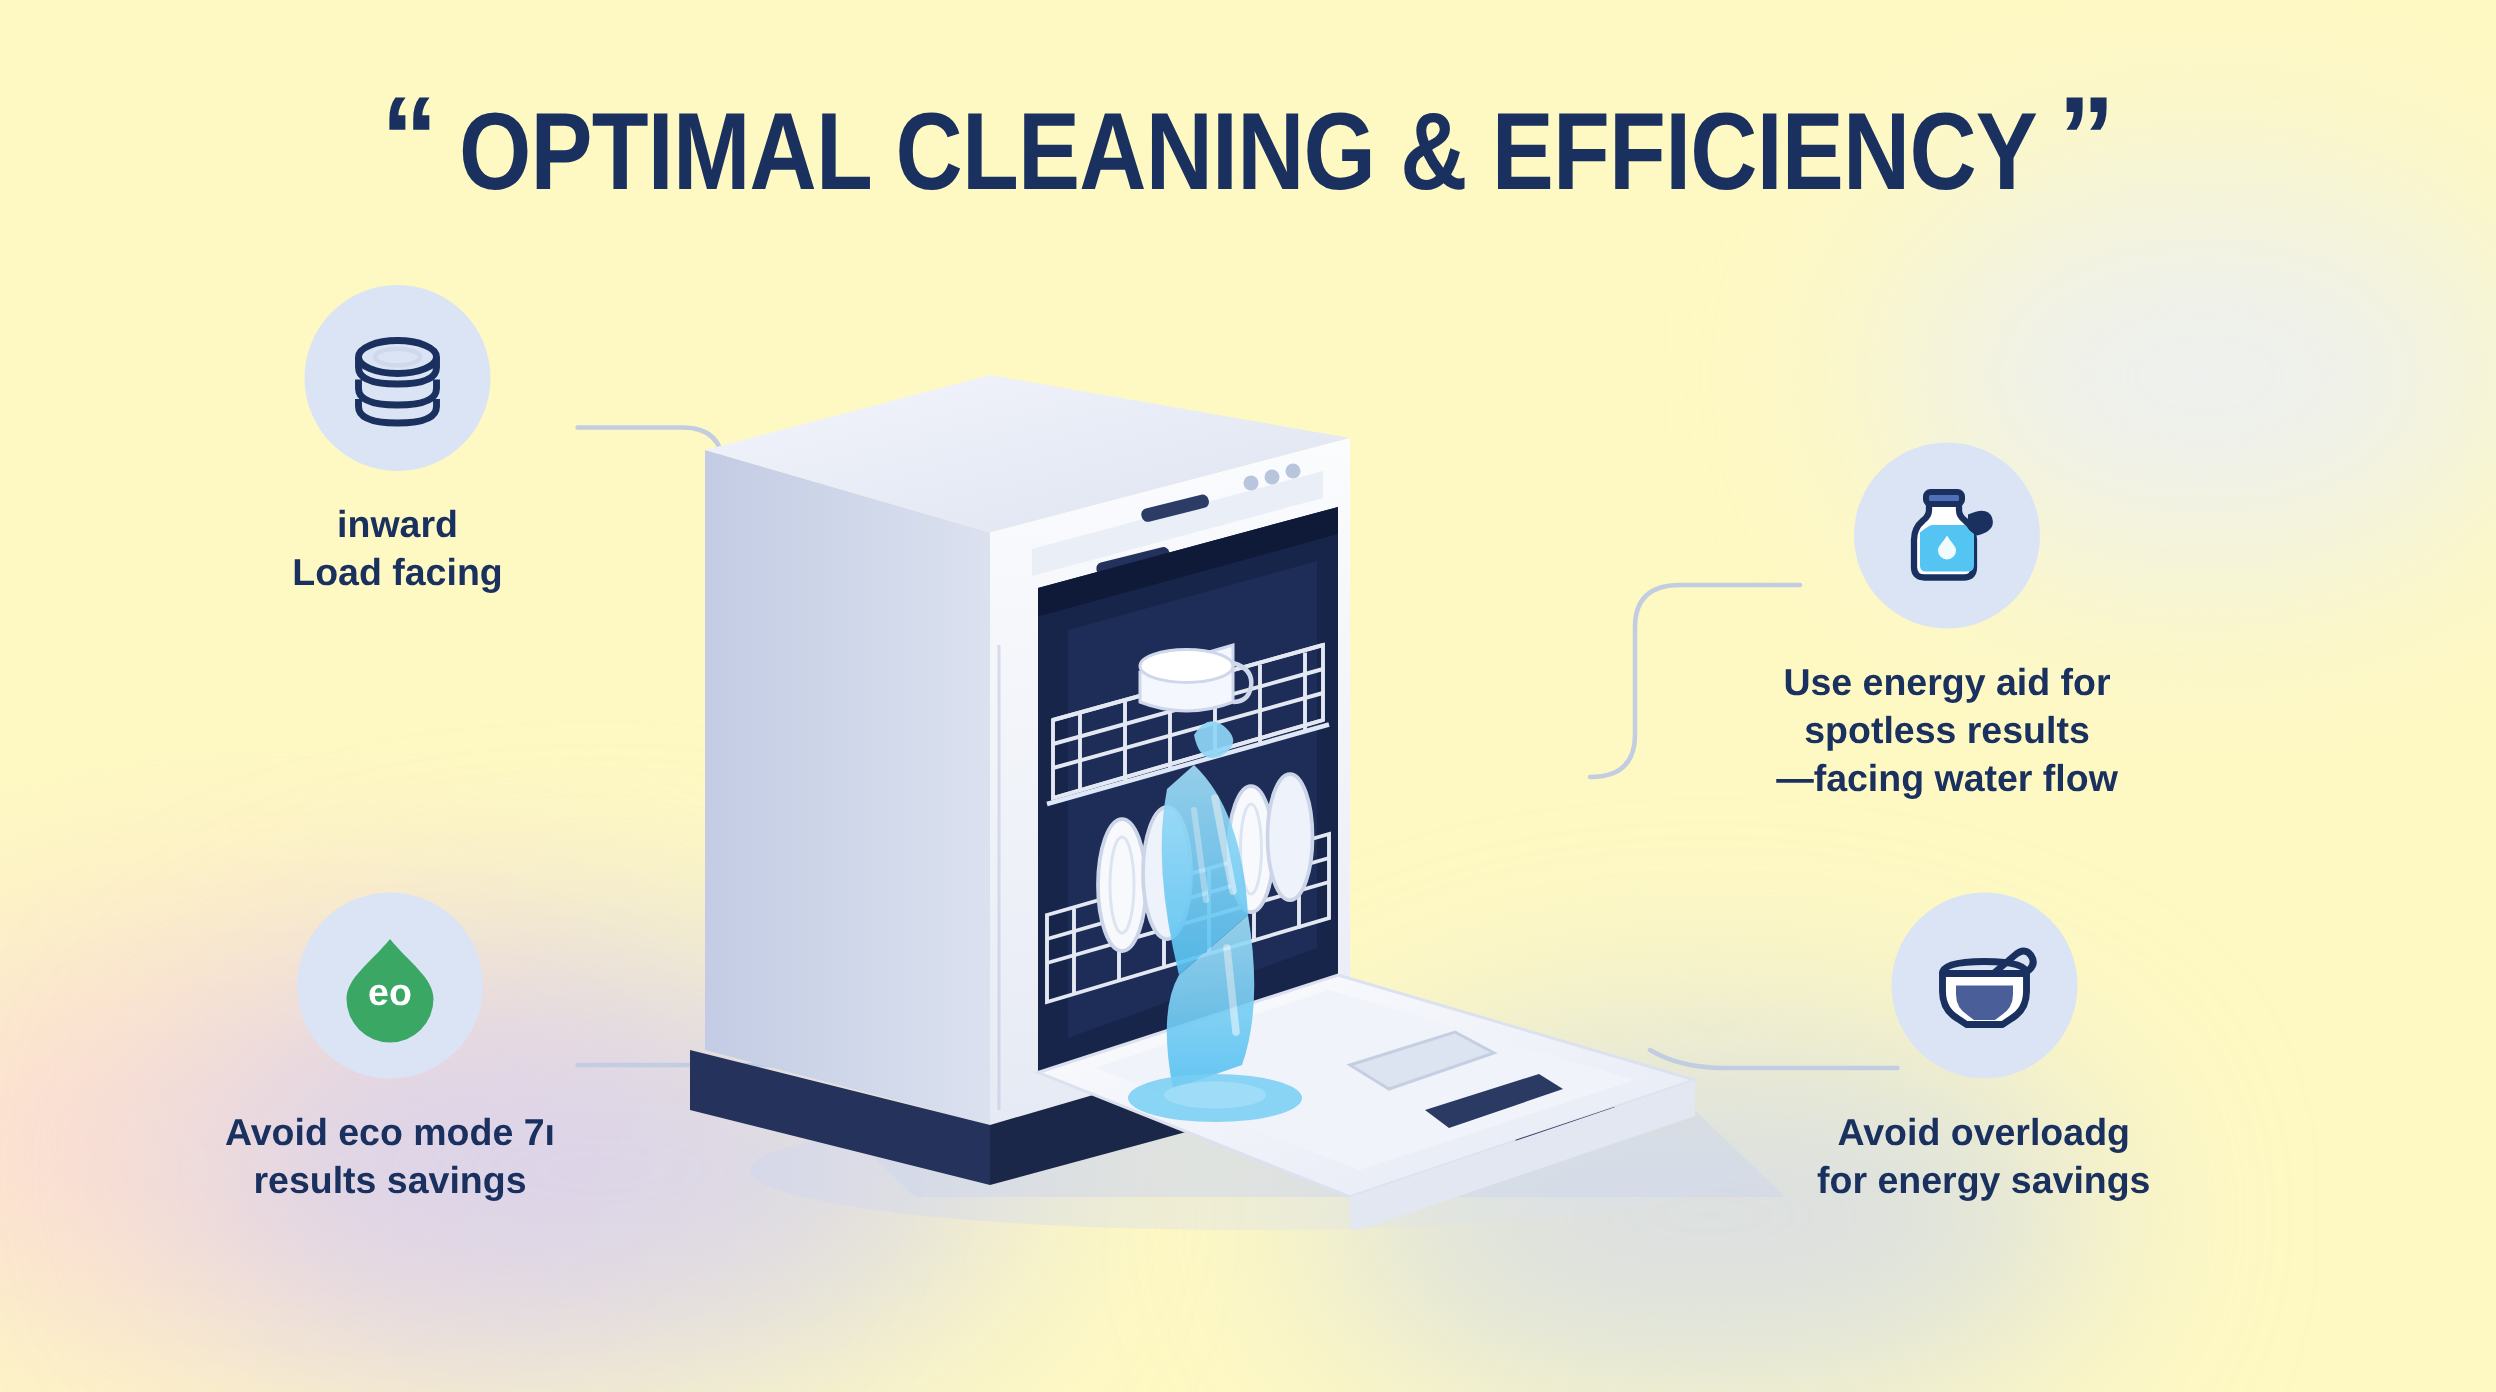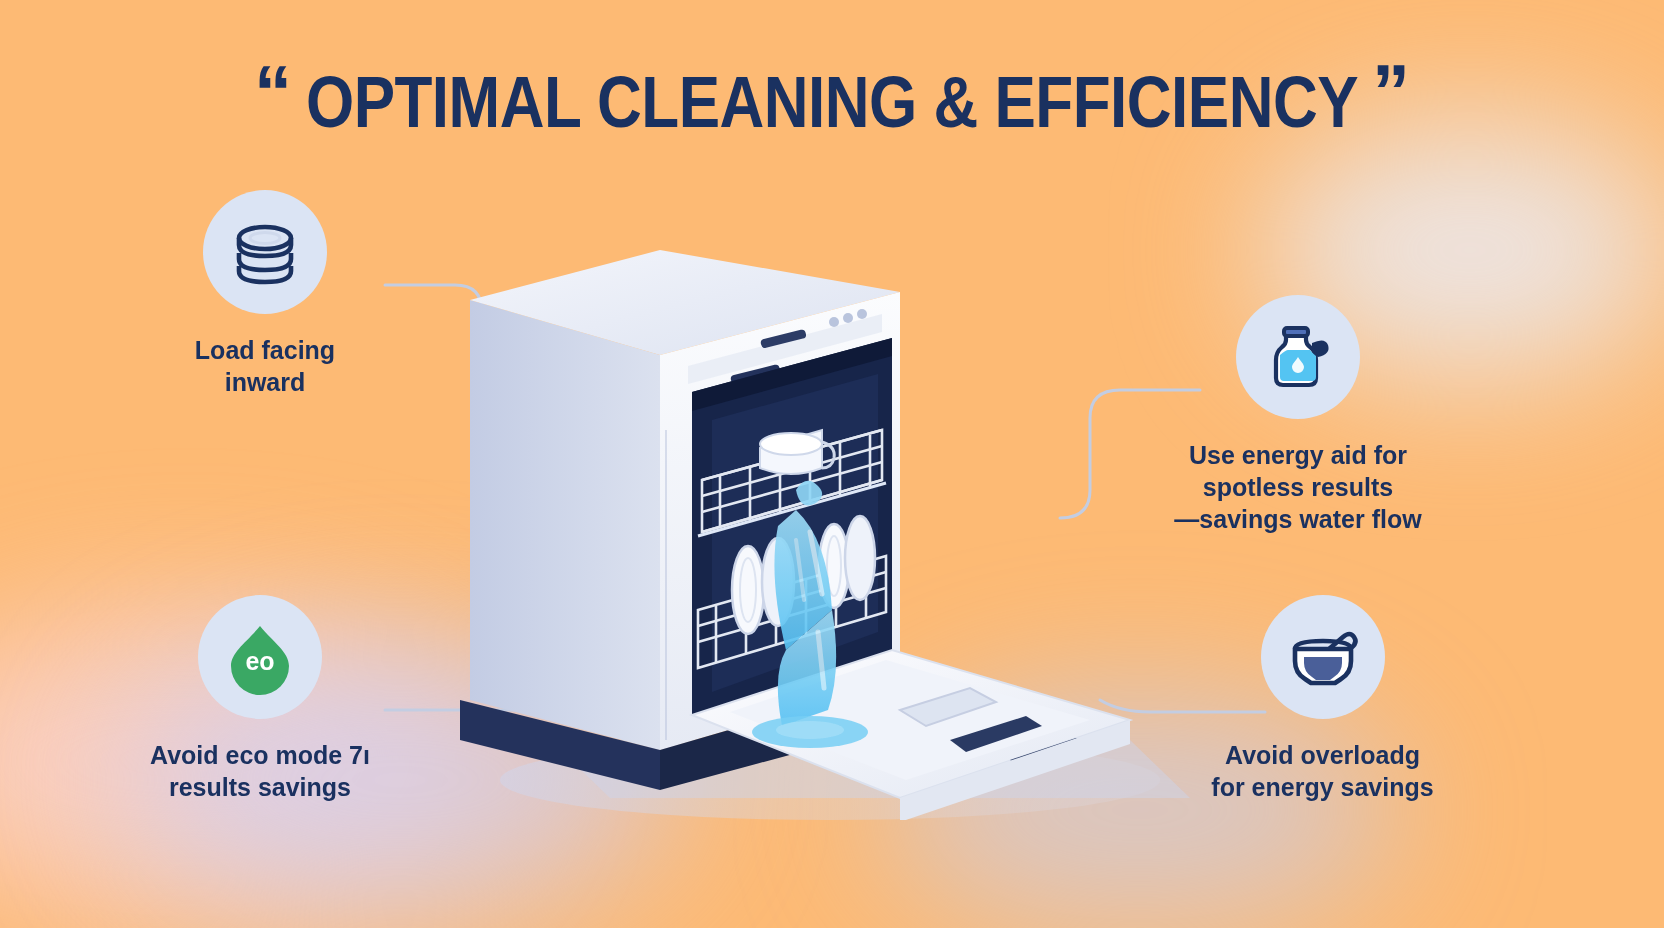--- a/index.html
+++ b/index.html
@@ -8,21 +8,21 @@
     background: #ffffff;
   }
   body {
     font-family: "Liberation Sans", sans-serif;
   }
   #stage {
     position: relative;
     width: 1664px;
     height: 928px;
     overflow: hidden;
-    background: #fdba74;
+    background: #fef9c3;
   }
 
   
   .glow {
     position: absolute;
     border-radius: 50%;
     filter: blur(70px);
     pointer-events: none;
   }
   .glow-pink {
@@ -273,22 +273,22 @@
         <g fill="none" stroke="#1a3160" stroke-width="4.6" stroke-linejoin="round">
           <ellipse cx="37" cy="23" rx="26" ry="11"></ellipse>
           <path d="M11 23 v7 q0 11 26 11 q26 0 26 -11 v-7"></path>
           <path d="M11 38 v6 q0 11 26 11 q26 0 26 -11 v-6"></path>
           <path d="M11 51 v5 q0 11 26 11 q26 0 26 -11 v-5"></path>
         </g>
         <ellipse cx="37" cy="23" rx="15" ry="5.5" fill="none" stroke="#cfd9ec" stroke-width="3"></ellipse>
       </svg>
     </div>
     <div class="callout-label">
+      <span class="ln">inward</span>
       <span class="ln">Load facing</span>
-      <span class="ln">inward</span>
     </div>
   </div>
 
   <div class="callout" id="callout-eco-mode">
     <div class="icon-circle">
       <svg width="78" height="78" viewBox="0 0 78 78" xmlns="http://www.w3.org/2000/svg">
         <path d="M39 8 C52 24 68 34 68 48 A29 29 0 0 1 10 48 C10 34 26 24 39 8 Z" fill="#3aa864"></path>
         <text x="39" y="52" text-anchor="middle" font-family="Liberation Sans, sans-serif" font-size="25" font-weight="700" fill="#ffffff">eo</text>
       </svg>
     </div>
@@ -309,21 +309,21 @@
         <rect x="24" y="9" width="24" height="8" rx="3" fill="#4f6fb8" stroke="#1a3160" stroke-width="4"></rect>
 
         <path d="M20 36 q6 -5 8 -5 h22 q2 3 6 6 v21 q0 4 -4 4 h-28 q-4 0 -4 -4 Z" fill="#54c4f2"></path>
 
         <path d="M38 38 c3 5 6 7 6 10 a6 6 0 0 1 -12 0 c0 -3 3 -5 6 -10 Z" fill="#ffffff" opacity="0.92"></path>
       </svg>
     </div>
     <div class="callout-label">
       <span class="ln">Use energy aid for</span>
       <span class="ln">spotless results</span>
-      <span class="ln">—savings water flow</span>
+      <span class="ln">—facing water flow</span>
     </div>
   </div>
 
   <div class="callout" id="callout-avoid-overload">
     <div class="icon-circle">
       <svg width="76" height="76" viewBox="0 0 76 76" xmlns="http://www.w3.org/2000/svg">
 
         <path d="M44 30 L58 18 q7 -6 11 0 q4 6 -3 11 L54 38" fill="none" stroke="#1a3160" stroke-width="4.6" stroke-linecap="round"></path>
 
         <path d="M10 30 h56 v12 q0 12 -10 18 l-6 4 h-24 l-6 -4 q-10 -6 -10 -18 Z" fill="#ffffff" stroke="#1a3160" stroke-width="4.6" stroke-linejoin="round"></path>

